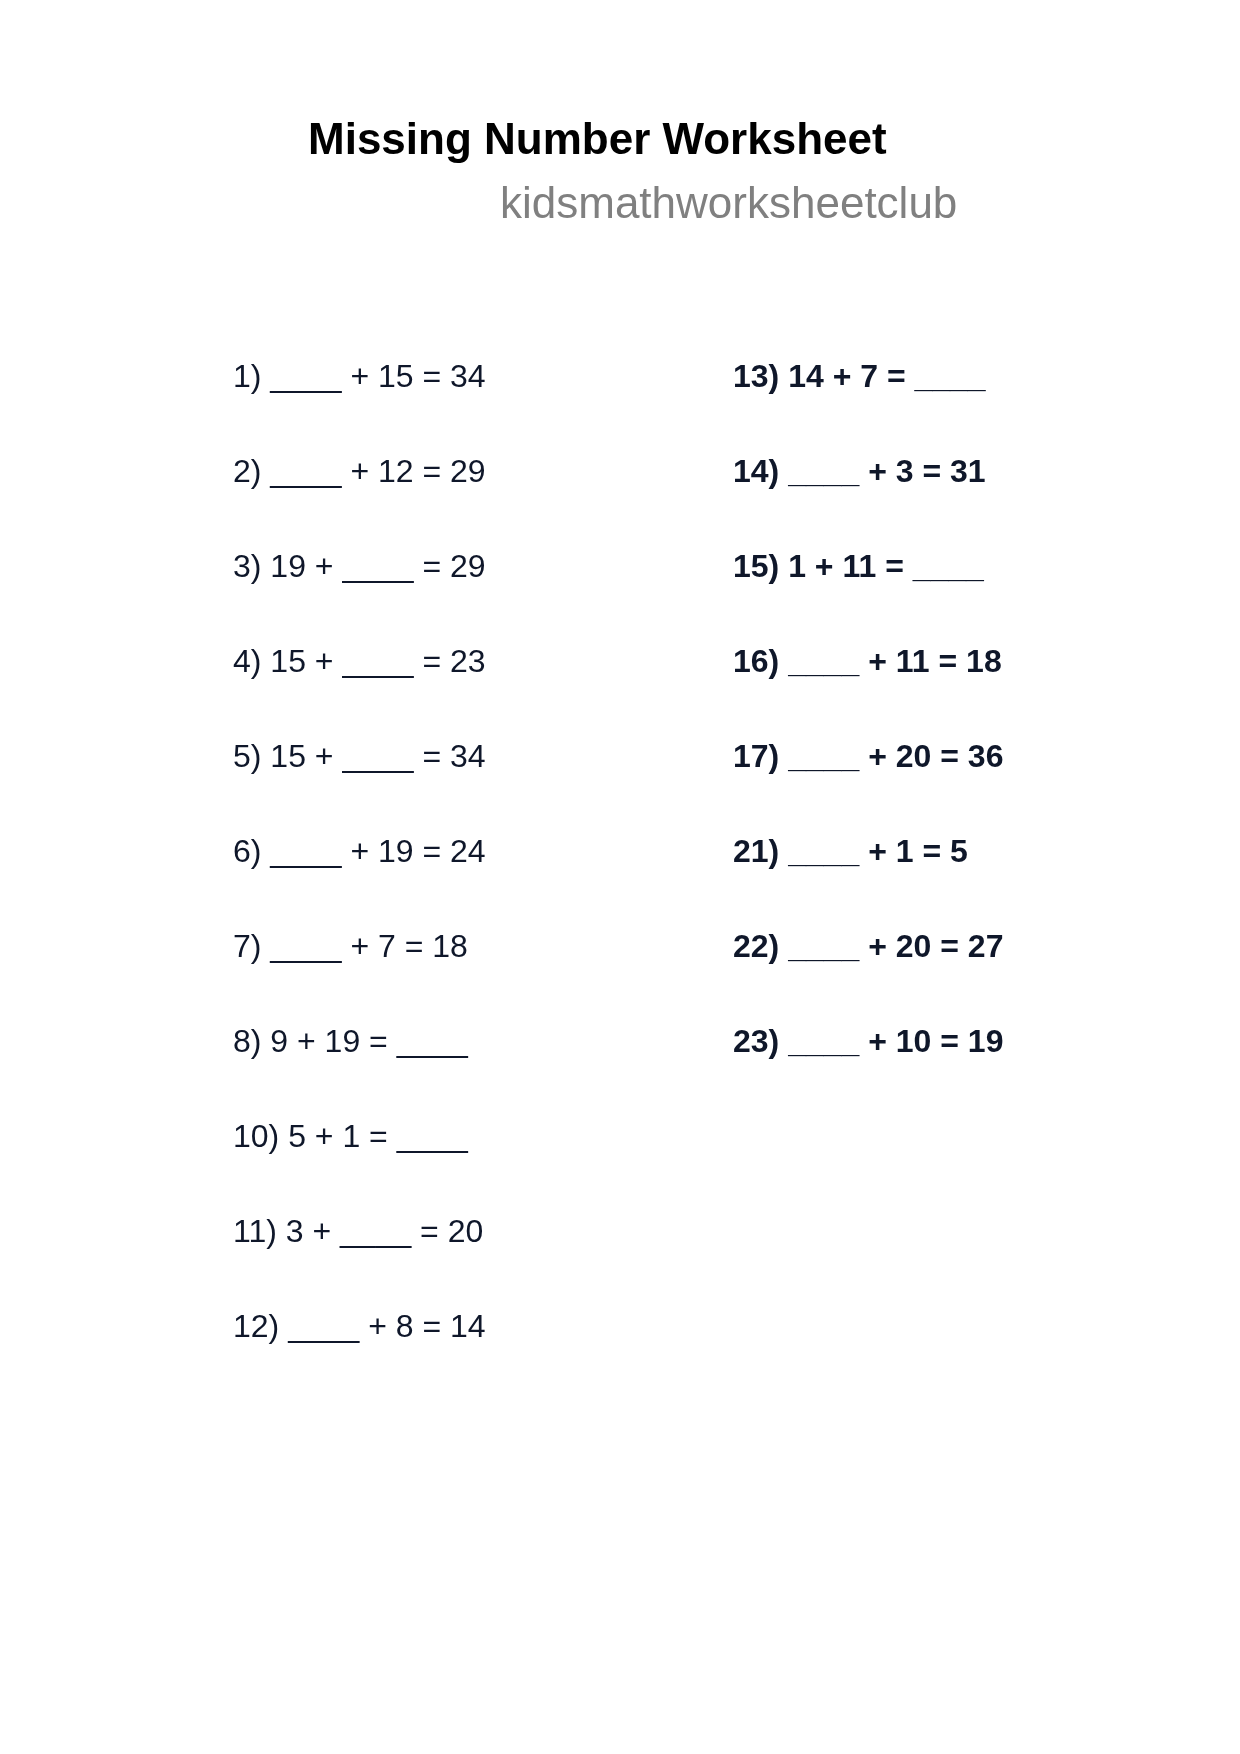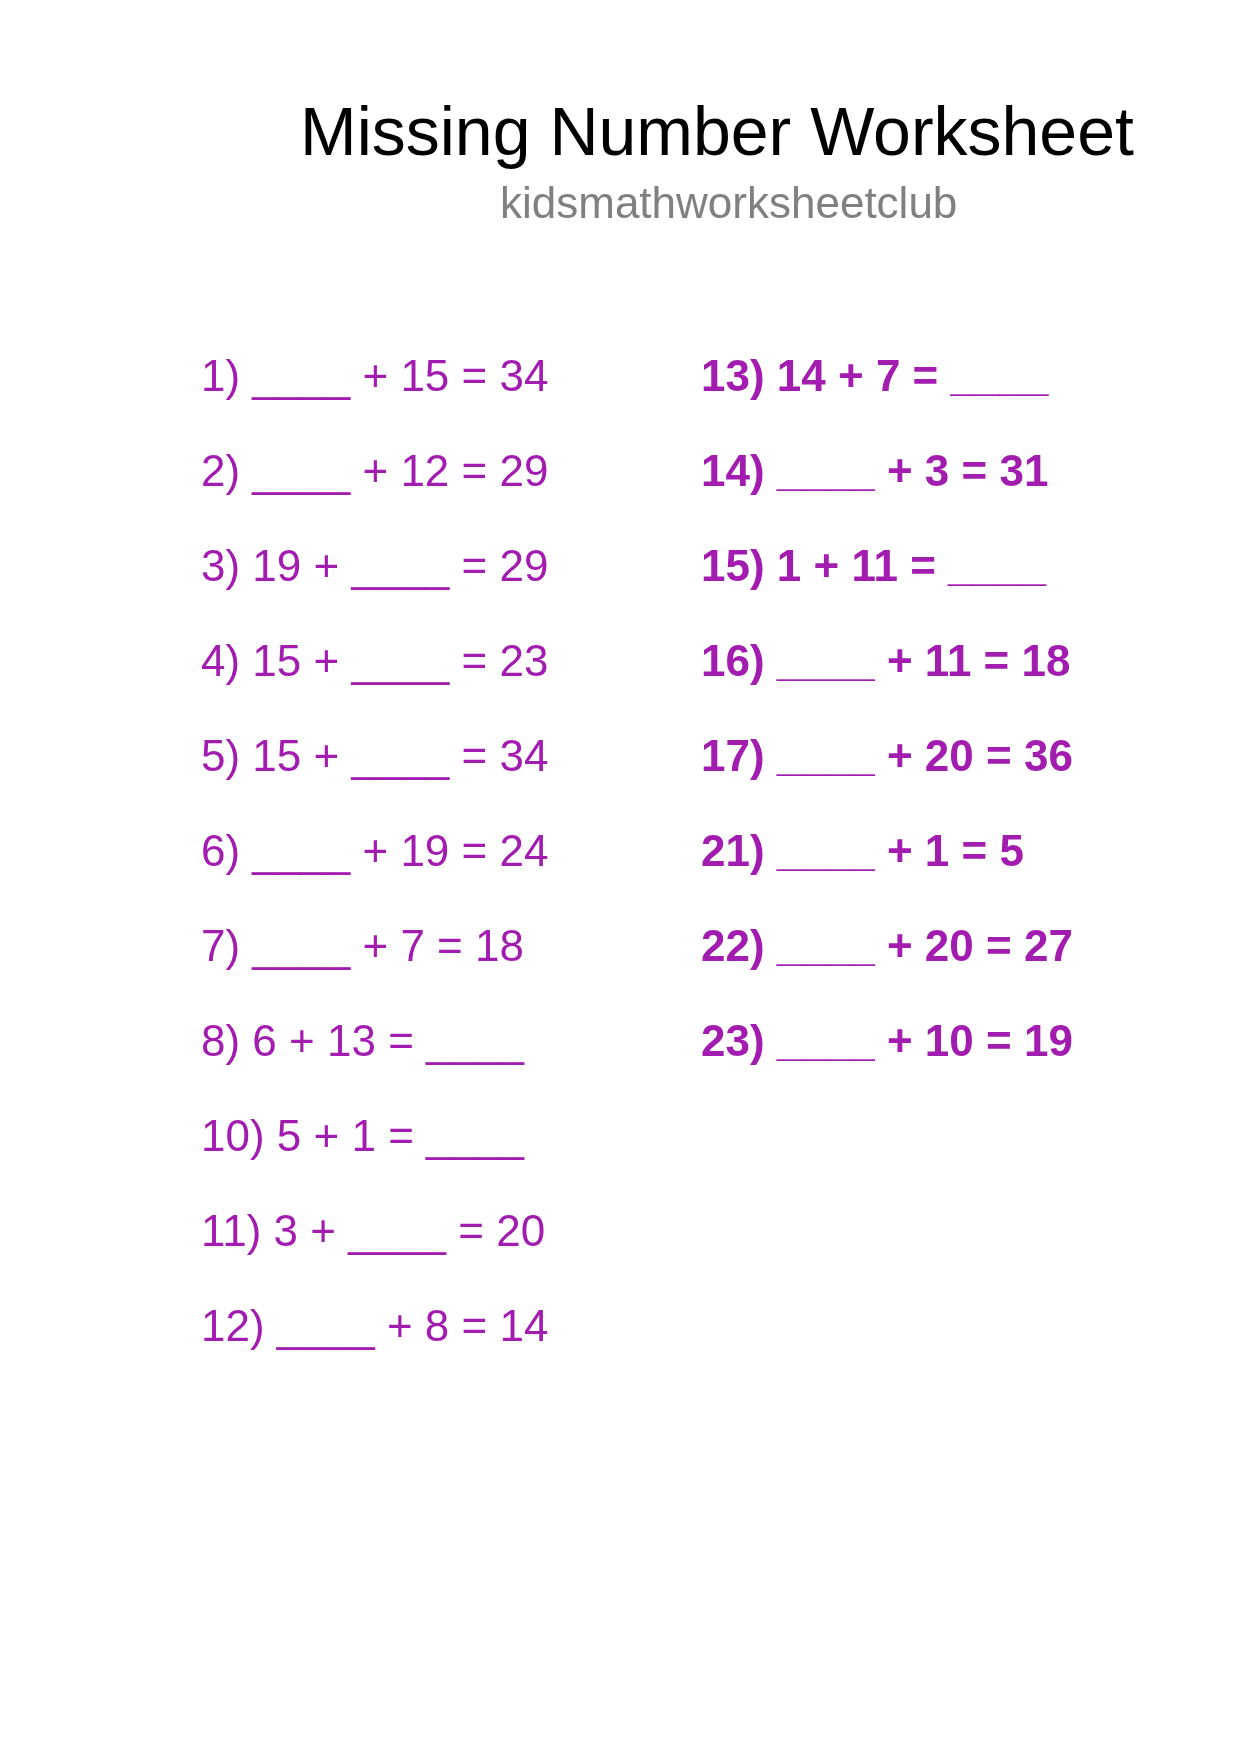--- a/index.html
+++ b/index.html
@@ -12,26 +12,26 @@
       height: 1754px;
       position: relative;
       overflow: hidden;
       font-family: "Liberation Sans", sans-serif;
       color: #000000;
     }
     .title {
       position: absolute;
       left: 300px;
       top: 95px;
-      font-size: 68px;
+      font-size: 44px;
       line-height: 72px;
       white-space: nowrap;
       color: #000000;
-      margin: 0;
-      font-weight: normal;
+      margin: 8px;
+      font-weight: bold;
     }
     .subtitle {
       position: absolute;
       left: 500px;
       top: 175px;
       font-size: 44px;
       line-height: 56px;
       white-space: nowrap;
       color: #808080;
       text-align: center;
@@ -39,42 +39,43 @@
     .column {
       position: absolute;
       top: 348px;
       margin: 0;
       padding: 0;
       list-style: none;
     }
     .column.left { left: 201px; }
     .column.right { left: 701px; font-weight: bold; }
     .problem {
-      font-size: 44px;
+      font-size: 32px;
       height: 95px;
       line-height: 56px;
       white-space: pre;
-      color: #a21caf;
+      color: #0f172a;
+      margin-left: 32px;
     }
   </style>
 </head>
 <body>
 
 <h1 class="title">Missing Number Worksheet</h1>
 <div class="subtitle">kidsmathworksheetclub</div>
 
 <ul class="column left">
   <li class="problem">1) ____ + 15 = 34</li>
   <li class="problem">2) ____ + 12 = 29</li>
   <li class="problem">3) 19 + ____ = 29</li>
   <li class="problem">4) 15 + ____ = 23</li>
   <li class="problem">5) 15 + ____ = 34</li>
   <li class="problem">6) ____ + 19 = 24</li>
   <li class="problem">7) ____ + 7 = 18</li>
-  <li class="problem">8) 6 + 13 = ____</li>
+  <li class="problem">8) 9 + 19 = ____</li>
   <li class="problem">10) 5 + 1 = ____</li>
   <li class="problem">11) 3 + ____ = 20</li>
   <li class="problem">12) ____ + 8 = 14</li>
 </ul>
 
 <ul class="column right">
   <li class="problem">13) 14 + 7 = ____</li>
   <li class="problem">14) ____ + 3 = 31</li>
   <li class="problem">15) 1 + 11 = ____</li>
   <li class="problem">16) ____ + 11 = 18</li>

